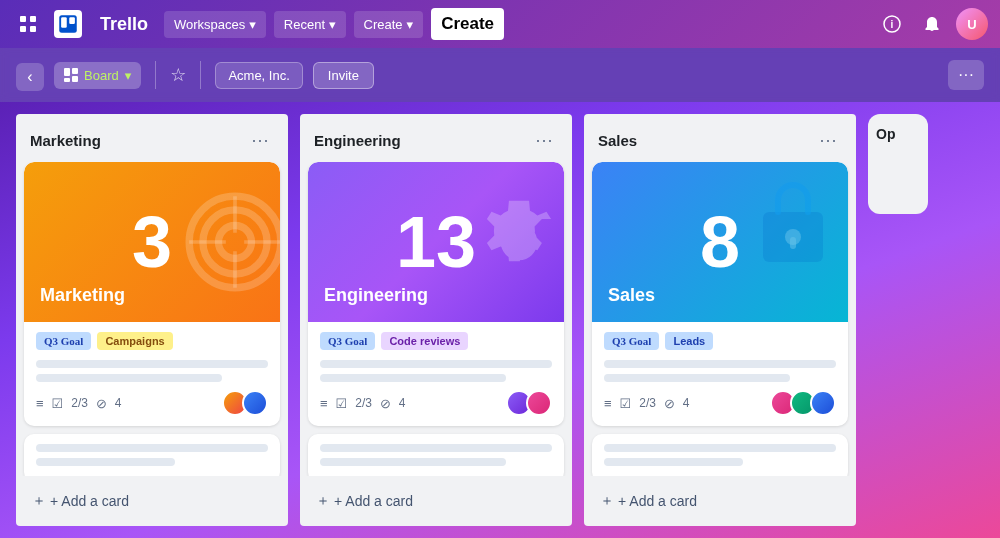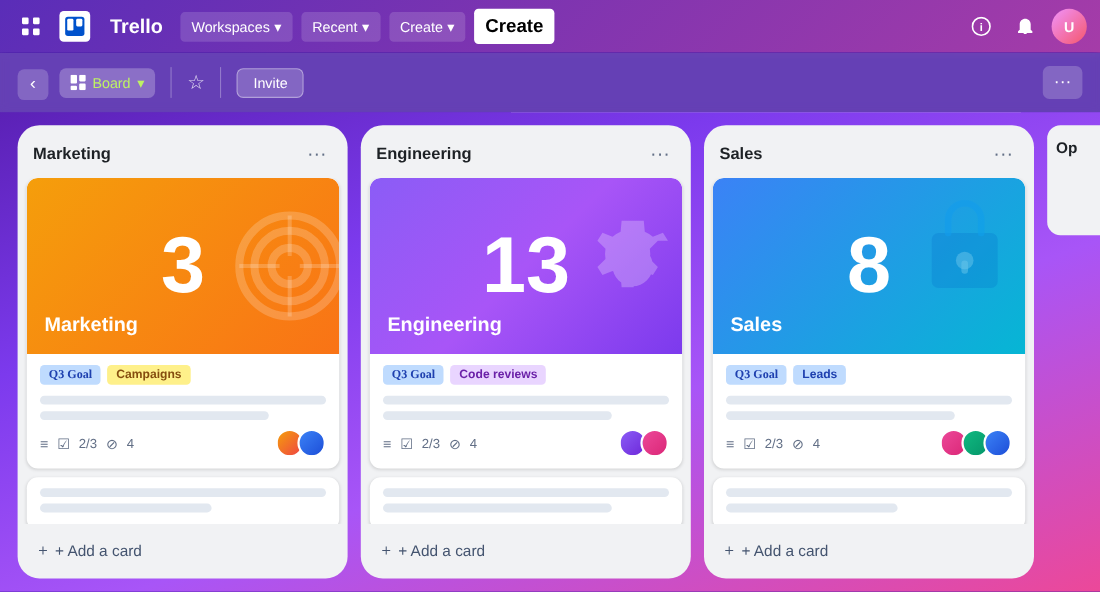--- a/index.html
+++ b/index.html
@@ -53,21 +53,21 @@
     
     .collapse-btn {
       background: rgba(255,255,255,0.2); border: none; color: white;
       border-radius: 6px; width: 28px; height: 28px; cursor: pointer;
       display: flex; align-items: center; justify-content: center; font-size: 16px;
       margin-top: 4px; flex-shrink: 0;
     }
 
     
     .column {
-      background: #f1f2f4; border-radius: 20px; width: 300px; flex-shrink: 0;
+      background: #f1f2f4; border-radius: 4px; width: 272px; flex-shrink: 0;
       display: flex; flex-direction: column; max-height: 100%;
     }
     .column-header { display: flex; align-items: center; justify-content: space-between; padding: 12px 14px 8px; }
     .column-title { font-size: 15px; font-weight: 600; color: #1d2125; }
     .column-menu-btn { background: none; border: none; cursor: pointer; color: #626f86; font-size: 18px; width: 28px; height: 28px; border-radius: 4px; display: flex; align-items: center; justify-content: center; }
     .column-cards { padding: 0 8px; overflow-y: auto; flex: 1; }
     .column-footer { padding: 8px; }
     .add-card-btn { display: flex; align-items: center; gap: 8px; width: 100%; background: none; border: none; color: #44546f; font-size: 14px; padding: 8px 8px; border-radius: 8px; cursor: pointer; }
 
     
@@ -200,20 +200,23 @@
         <rect x="8" y="8" width="6" height="6" rx="1"></rect>
     </svg>
     <span>Board</span>
     <span>▾</span>
   </button>
   <div class="divider-v"></div>
   <button class="star-btn">
     <span>☆</span>
   </button>
   <div class="divider-v"></div>
+  <button class="workspace-btn">
+    <span>Acme, Inc.</span>
+  </button>
   <button class="invite-btn">
     <span>Invite</span>
   </button>
   <div style="flex:1"></div>
   <button class="more-btn">
     <span>···</span>
   </button>
 </div>
 
 <div class="board-content">

